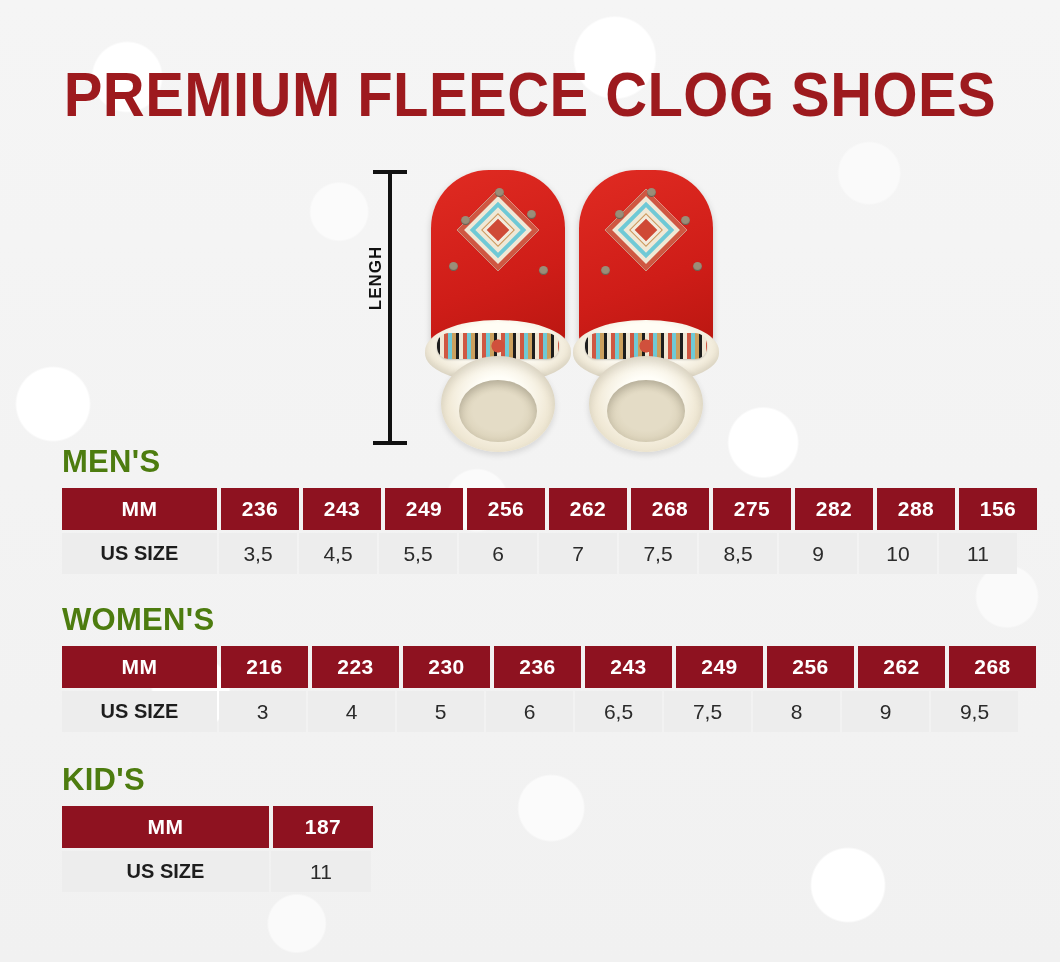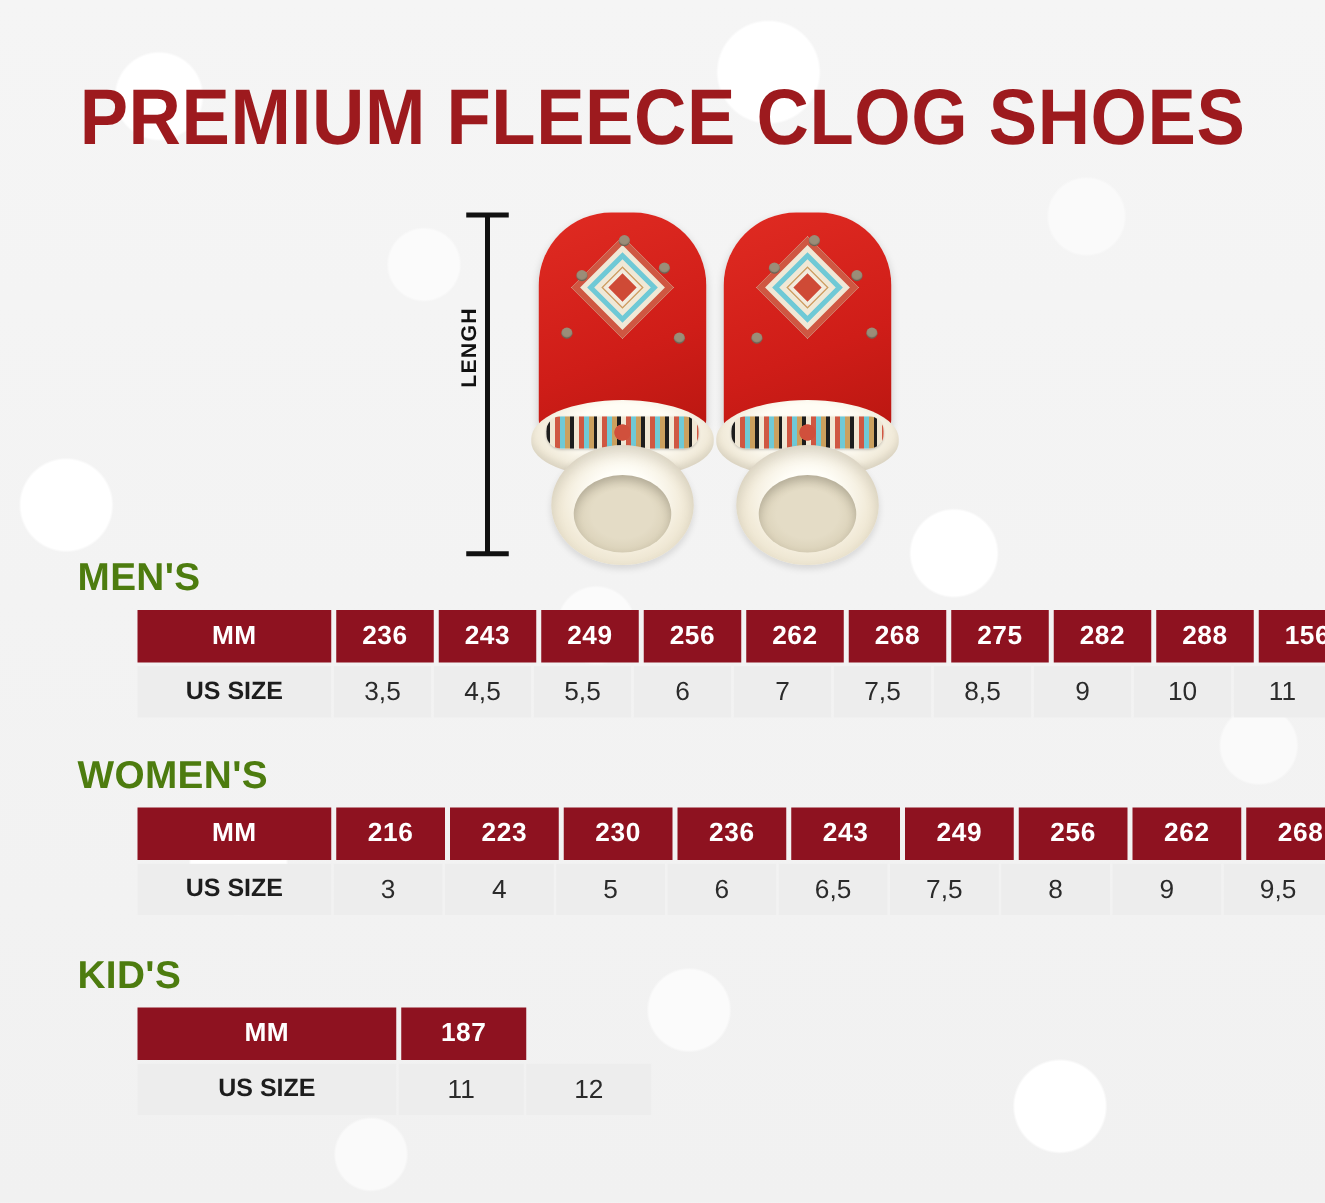--- a/index.html
+++ b/index.html
@@ -148,21 +148,21 @@
     height:42px;font-size:21px;font-weight:bold;letter-spacing:0.5px;
     margin-right:4px;
   }
   .head .cell:last-child{margin-right:0;}
   .body .cell{
     background:#ededed;color:#2b2b2b;
     height:41px;font-size:21px;
     margin-right:2px;
   }
   .body .cell:last-child{margin-right:0;}
-  .label-cell{font-weight:bold;margin-left:48px;}
+  .label-cell{font-weight:bold;}
   .body .label-cell{font-weight:bold;color:#1d1d1d;font-size:20px;}
 
   #men-table{top:488px;}
   #women-table{top:646px;}
   #kid-table{top:806px;}
 </style>
 </head>
 <body>
 
 <div class="bg-texture"></div>
@@ -276,17 +276,16 @@
 
   <div class="sec-title" id="kid-title">KID'S</div>
   <div class="sz-table" id="kid-table">
       <div class="sz-row head">
         <div class="cell label-cell" style="width: 207px;">MM</div>
         <div class="cell" style="width: 100px;">187</div>
       </div>
       <div class="sz-row body">
         <div class="cell label-cell" style="width: 207px;">US SIZE</div>
         <div class="cell" style="width: 100px;">11</div>
-        <div class="cell" style="width: 100px;">12</div>
       </div>
     </div>
 
 </div>
 
 </body></html>

